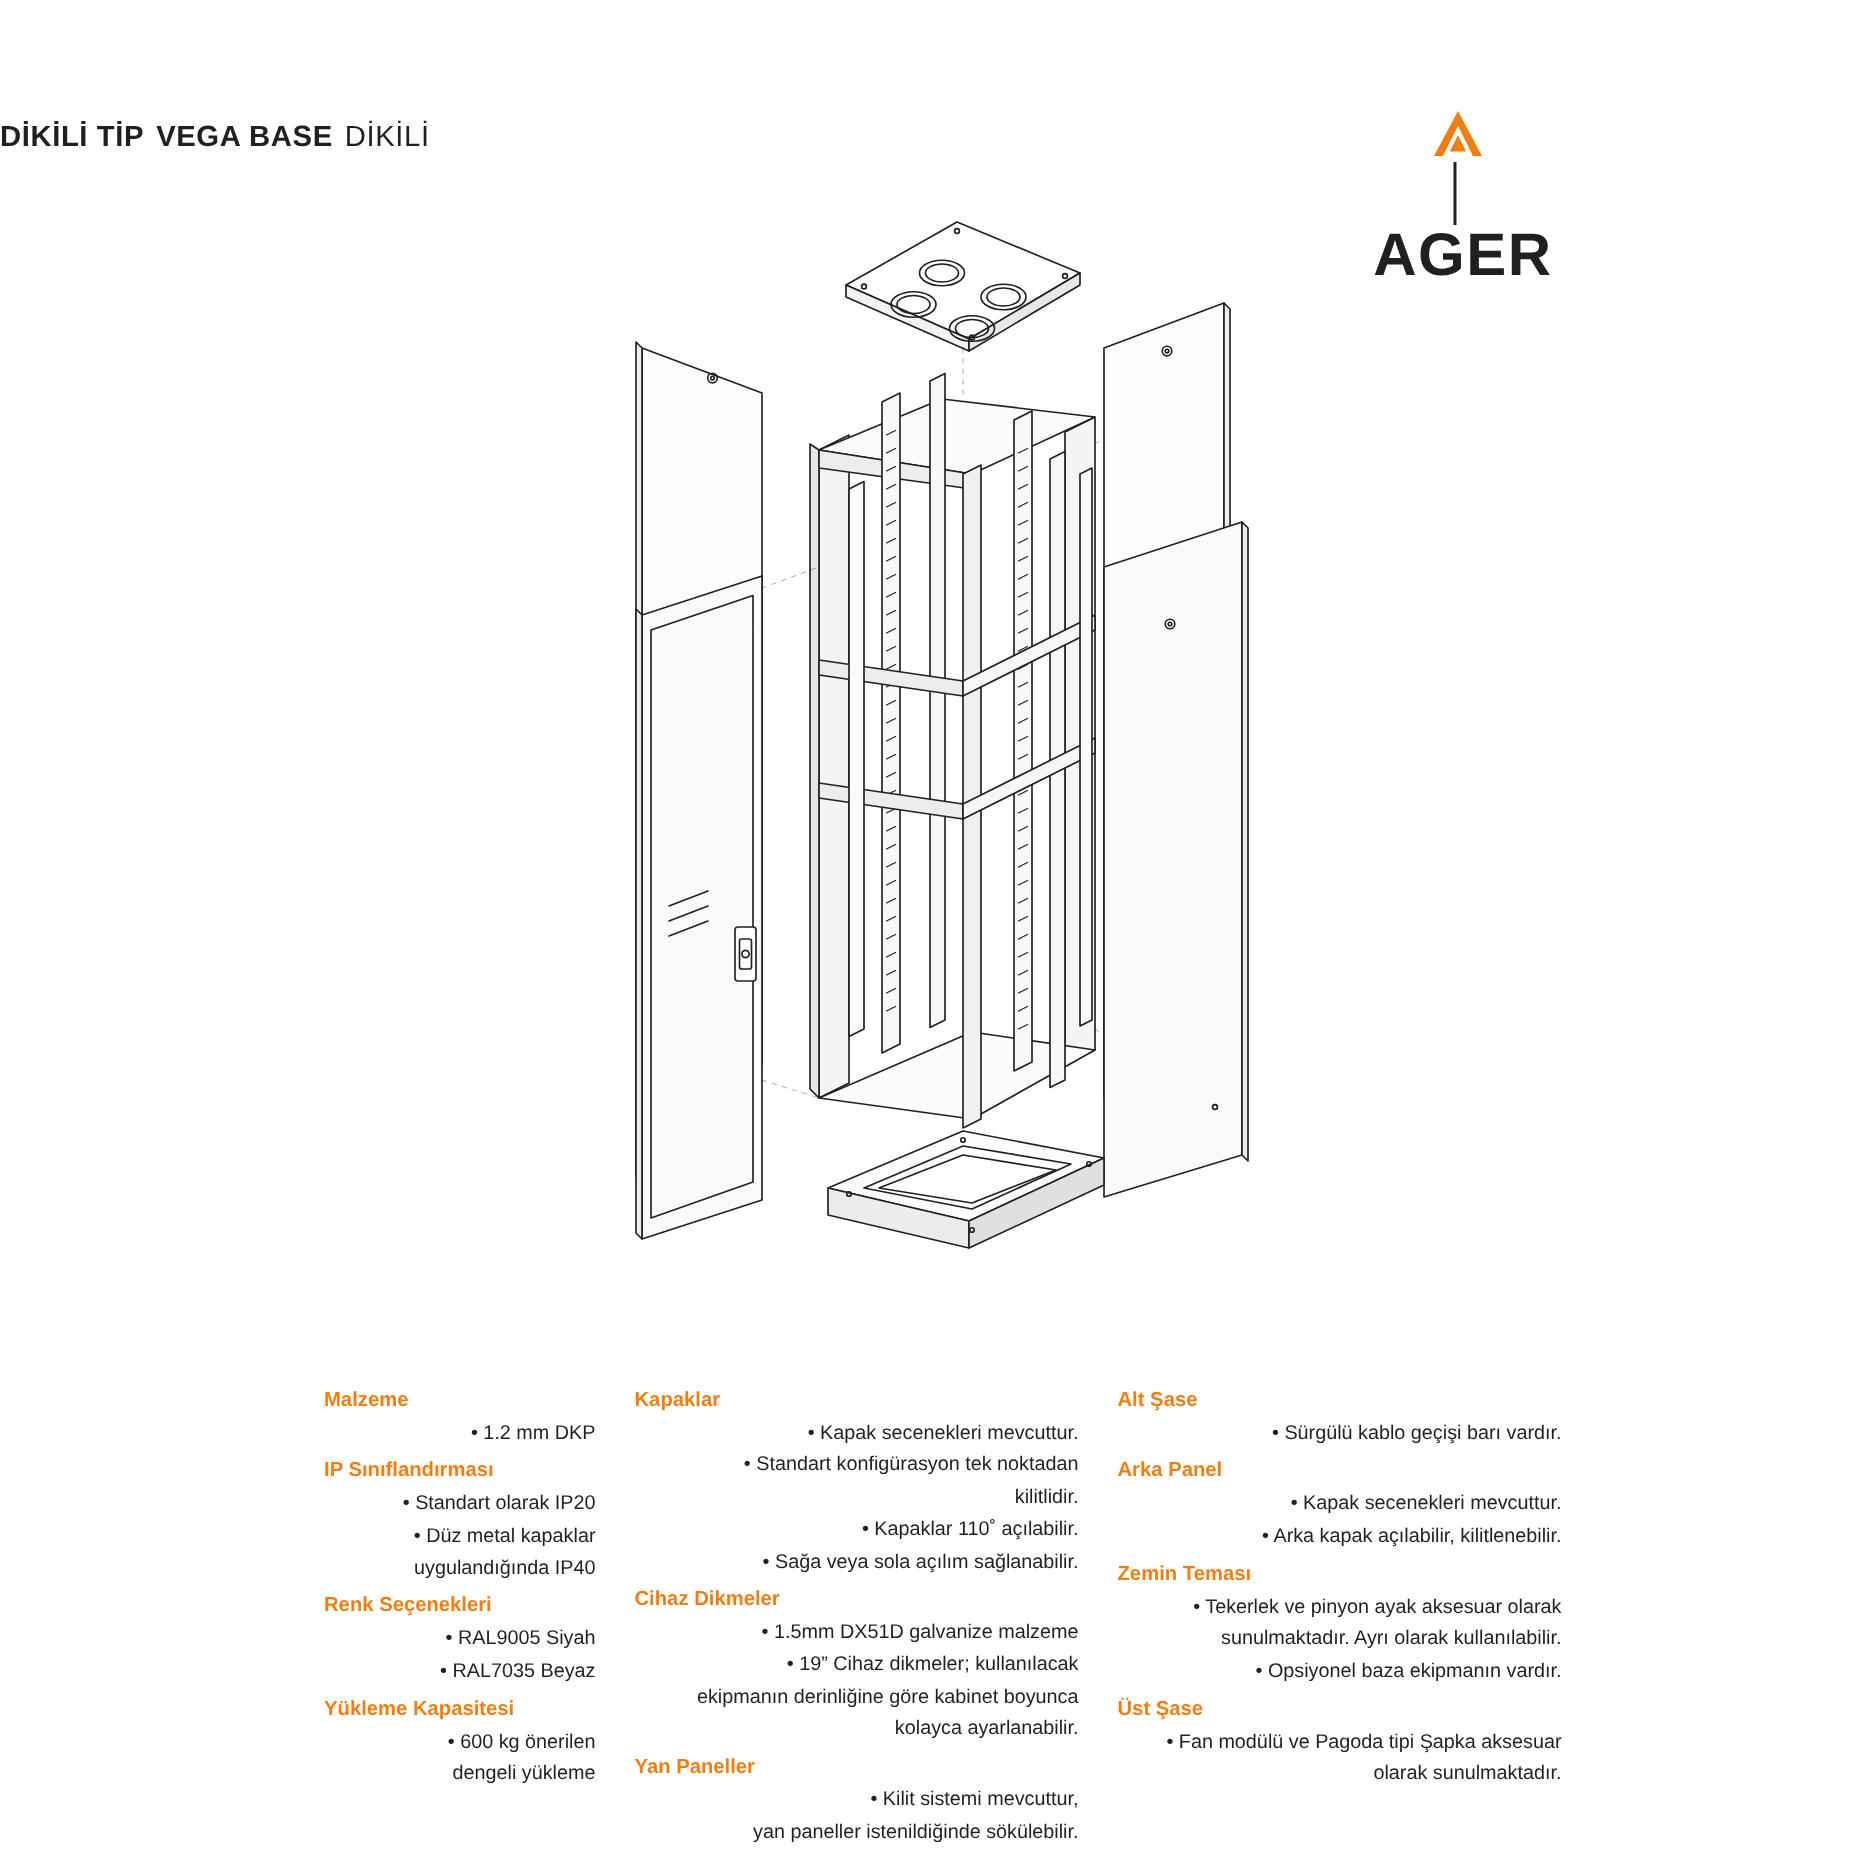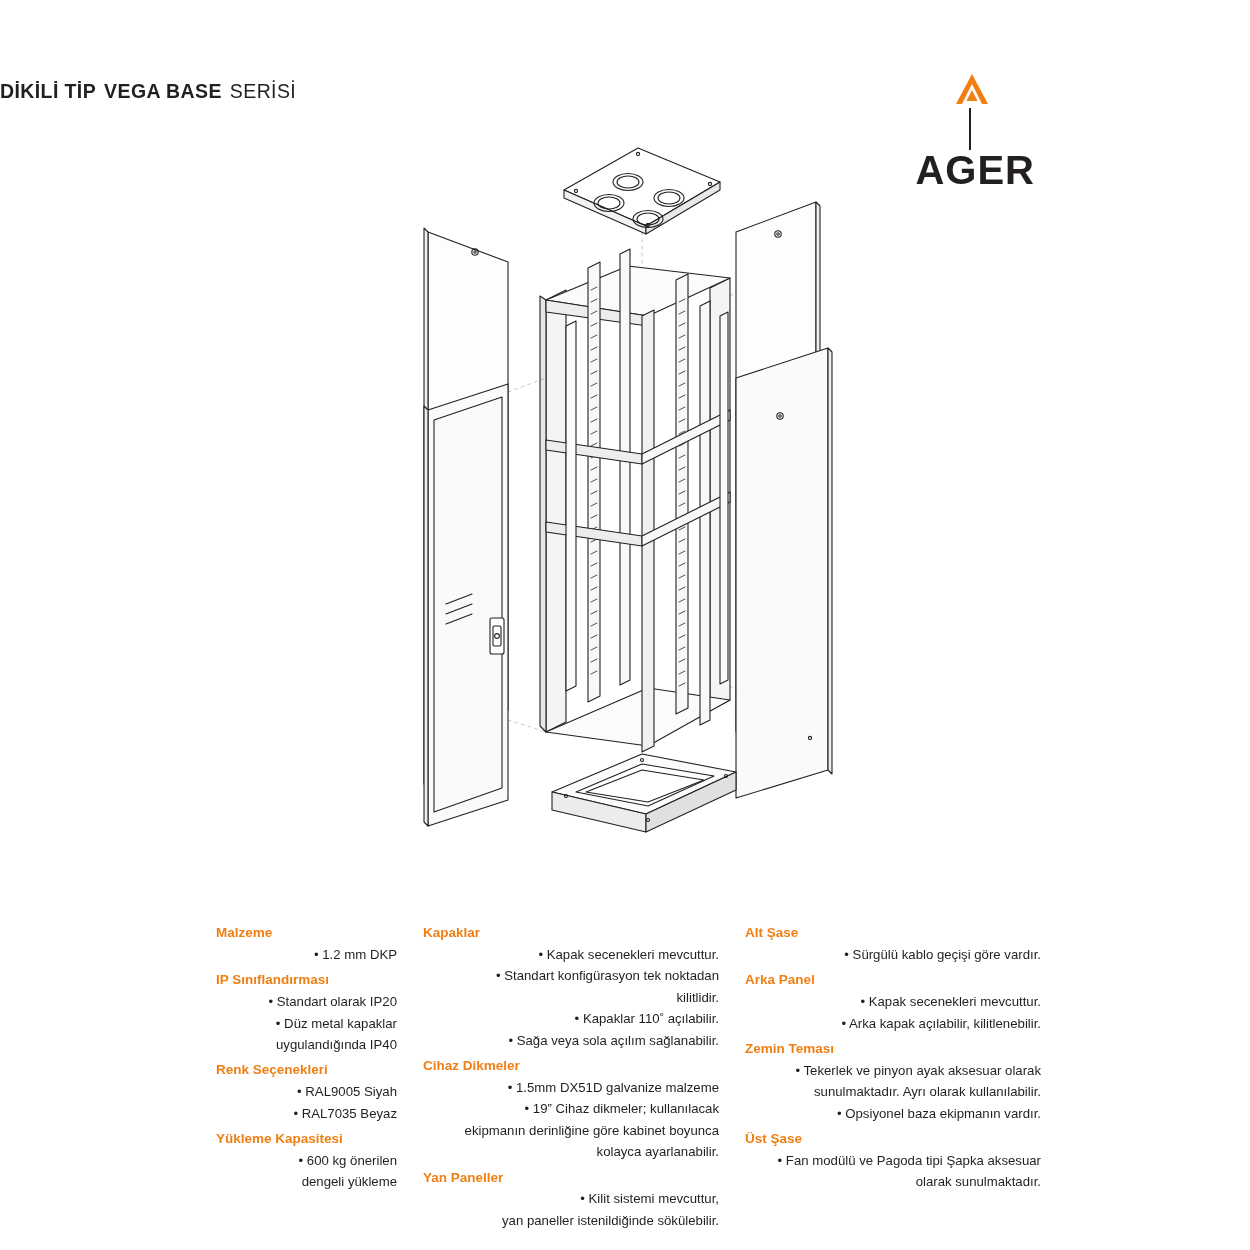--- a/index.html
+++ b/index.html
@@ -111,21 +111,21 @@
     text-align: right;
   }
 </style>
 </head>
 <body>
 
 <div class="header">
   <div class="header-title">
     <span class="t-bold">DİKİLİ TİP</span>
     <span class="t-vega">VEGA BASE</span>
-    <span class="t-serisi">SERİSİ</span>
+    <span class="t-serisi">DİKİLİ</span>
   </div>
   <div class="logo-block">
     <span class="logo-mark">
       <svg width="40" height="38" viewBox="0 0 40 38">
         <path d="M20 4 L36 34 L30 34 L20 14 L10 34 L4 34 Z" fill="#f07f13"></path>
         <path d="M20 17 L27 31 L13 31 Z" fill="#ffffff"></path>
         <path d="M20 20 L25.5 31 L14.5 31 Z" fill="#f07f13"></path>
       </svg>
     </span>
     <span class="logo-divider"></span>
@@ -292,21 +292,21 @@
     <div class="spec-group">
       <div class="spec-heading">Yan Paneller</div>
       <p class="spec-line">• Kilit sistemi mevcuttur,</p>
       <p class="spec-line">yan paneller istenildiğinde sökülebilir.</p>
     </div>
   </div>
 
   <div class="spec-col col-3">
     <div class="spec-group">
       <div class="spec-heading">Alt Şase</div>
-      <p class="spec-line">• Sürgülü kablo geçişi göre vardır.</p>
+      <p class="spec-line">• Sürgülü kablo geçişi barı vardır.</p>
     </div>
     <div class="spec-group">
       <div class="spec-heading">Arka Panel</div>
       <p class="spec-line">• Kapak secenekleri mevcuttur.</p>
       <p class="spec-line">• Arka kapak açılabilir, kilitlenebilir.</p>
     </div>
     <div class="spec-group">
       <div class="spec-heading">Zemin Teması</div>
       <p class="spec-line">• Tekerlek ve pinyon ayak aksesuar olarak</p>
       <p class="spec-line">sunulmaktadır. Ayrı olarak kullanılabilir.</p>

